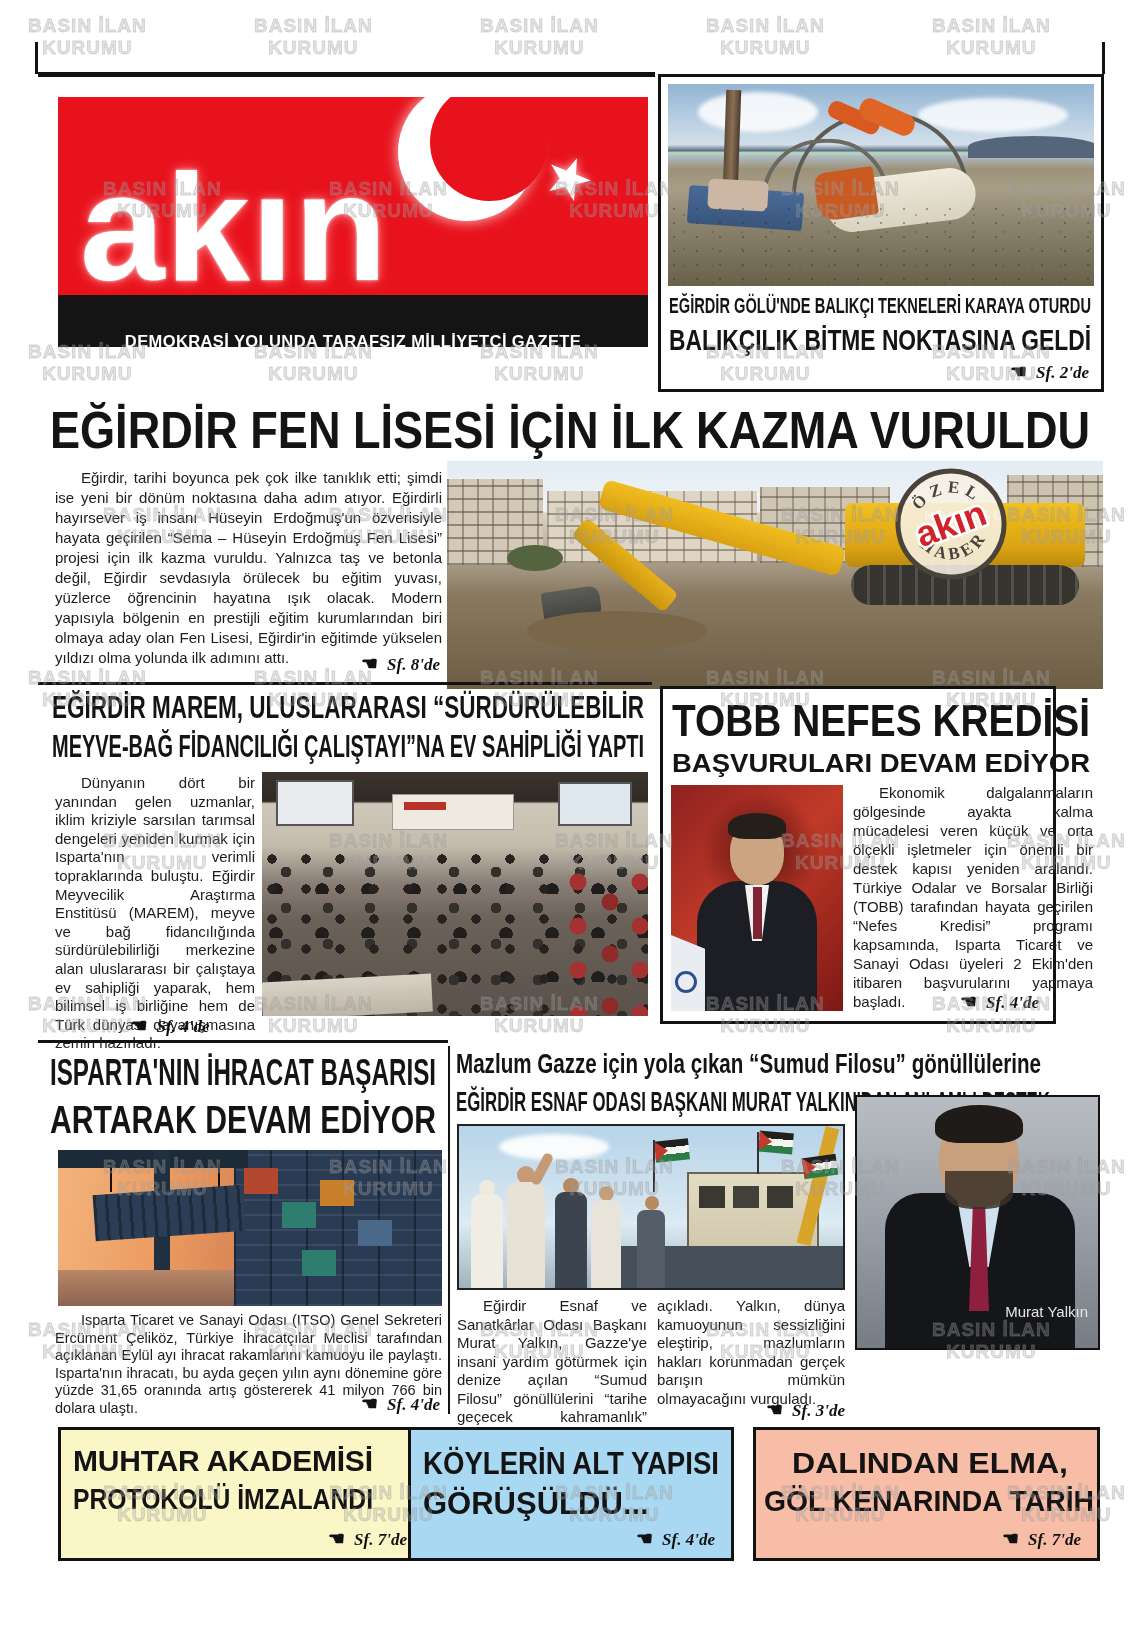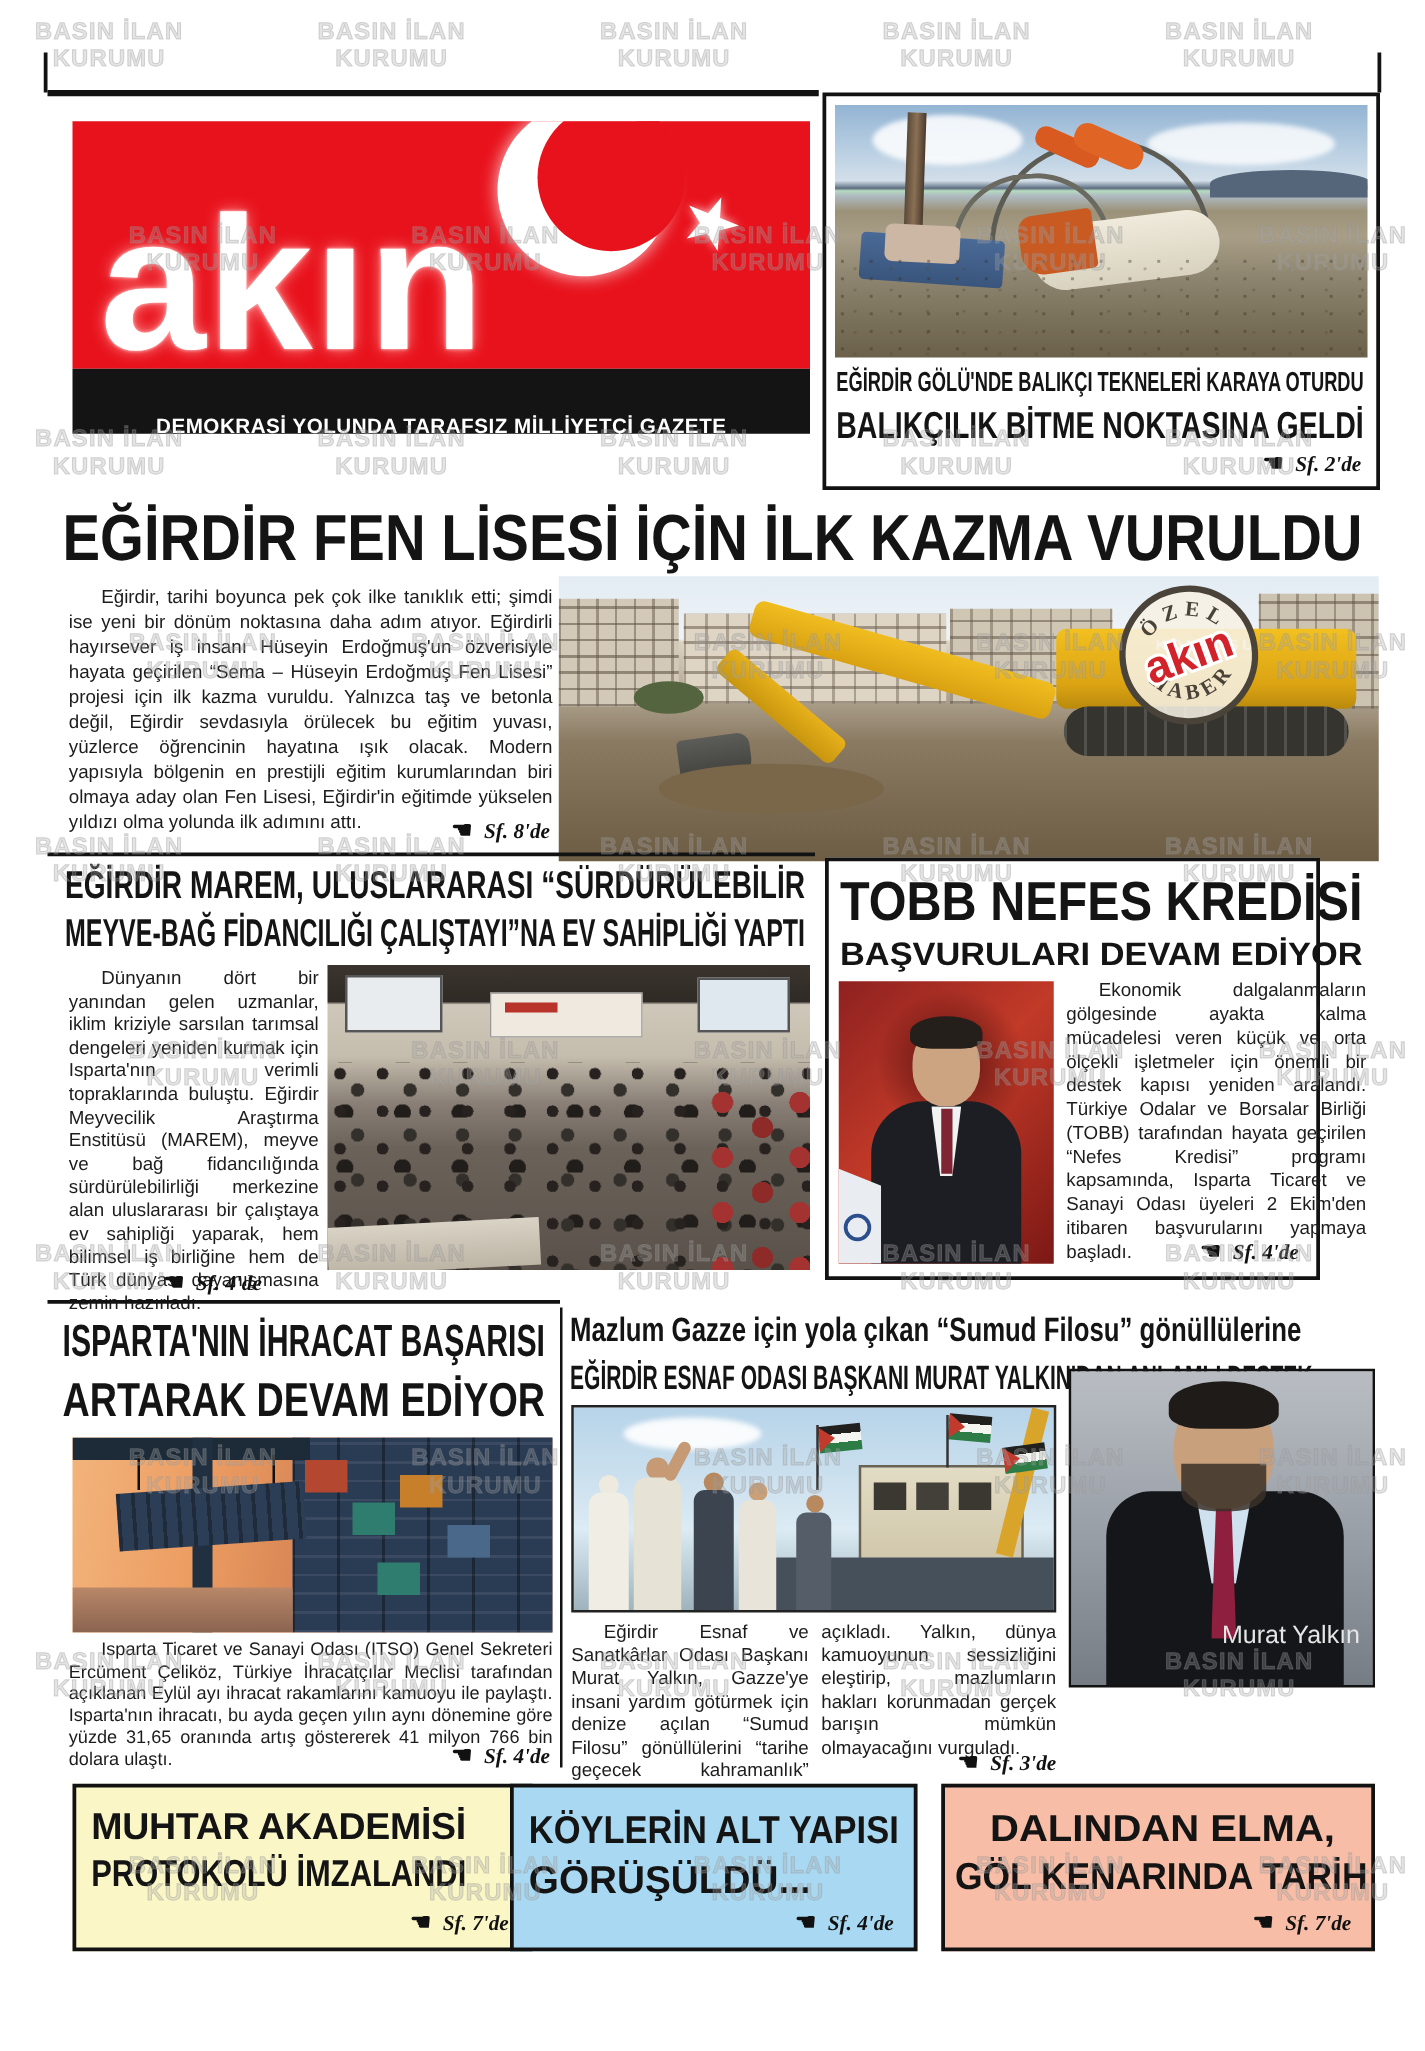--- a/index.html
+++ b/index.html
@@ -36,21 +36,21 @@
   .wm{position:absolute;text-align:center;font-weight:bold;font-size:19px;line-height:1.15;
       letter-spacing:1px;white-space:nowrap;color:rgba(165,165,165,.30);
       -webkit-text-stroke:0.8px rgba(150,150,150,.38);}
   
   .bbox{position:absolute;top:1427px;height:134px;border:3px solid #121212;box-sizing:border-box;}
   .bbox .pageref{right:16px;bottom:8px;}
   
   .pflag{width:34px;height:21px;background:linear-gradient(180deg,#20201e 0 33%,#f4f4f0 33% 66%,#2d7c46 66% 100%);}
   .pflag:after{content:"";position:absolute;left:0;top:0;border-top:10.5px solid transparent;
                border-bottom:10.5px solid transparent;border-left:13px solid #c23a2c;}
-  .caption{position:absolute;font-size:20px;color:#e6e6e6;}
+  .caption{position:absolute;font-size:15px;color:#e6e6e6;}
 </style>
 </head>
 <body>
 
 <div id="page">
 
   <div class="rule" style="left:35px;top:42px;width:3px;height:32px;"></div>
   <div class="rule" style="left:1102px;top:42px;width:3px;height:32px;"></div>
 
   <div class="rule" style="left:38px;top:72px;width:617px;height:5px;"></div>

